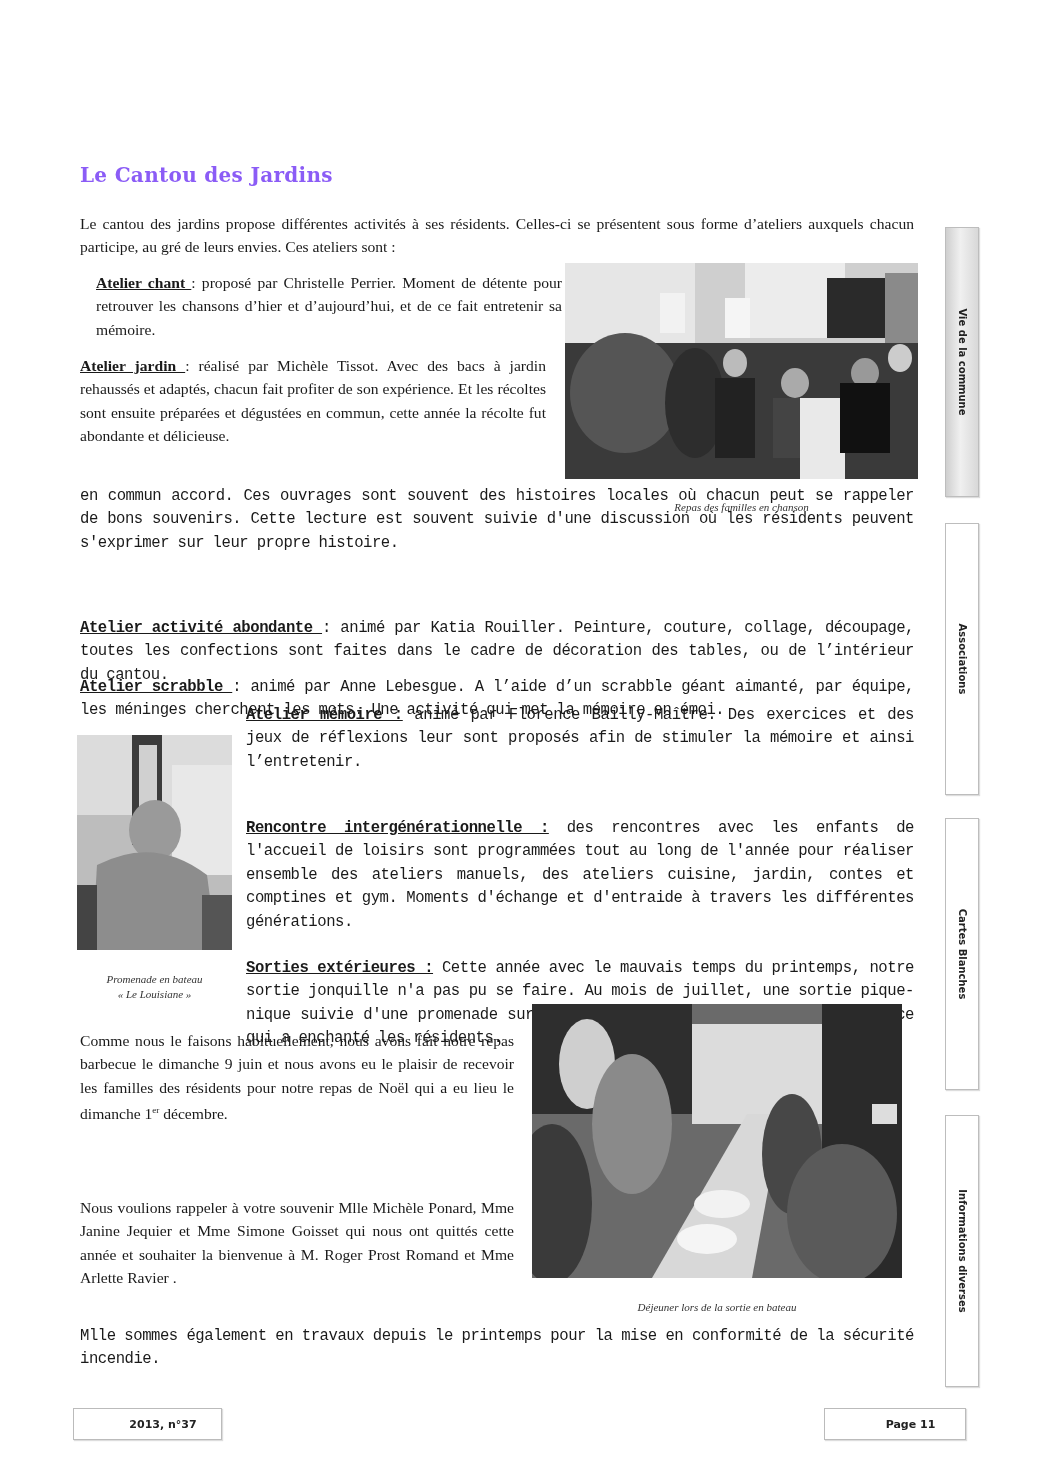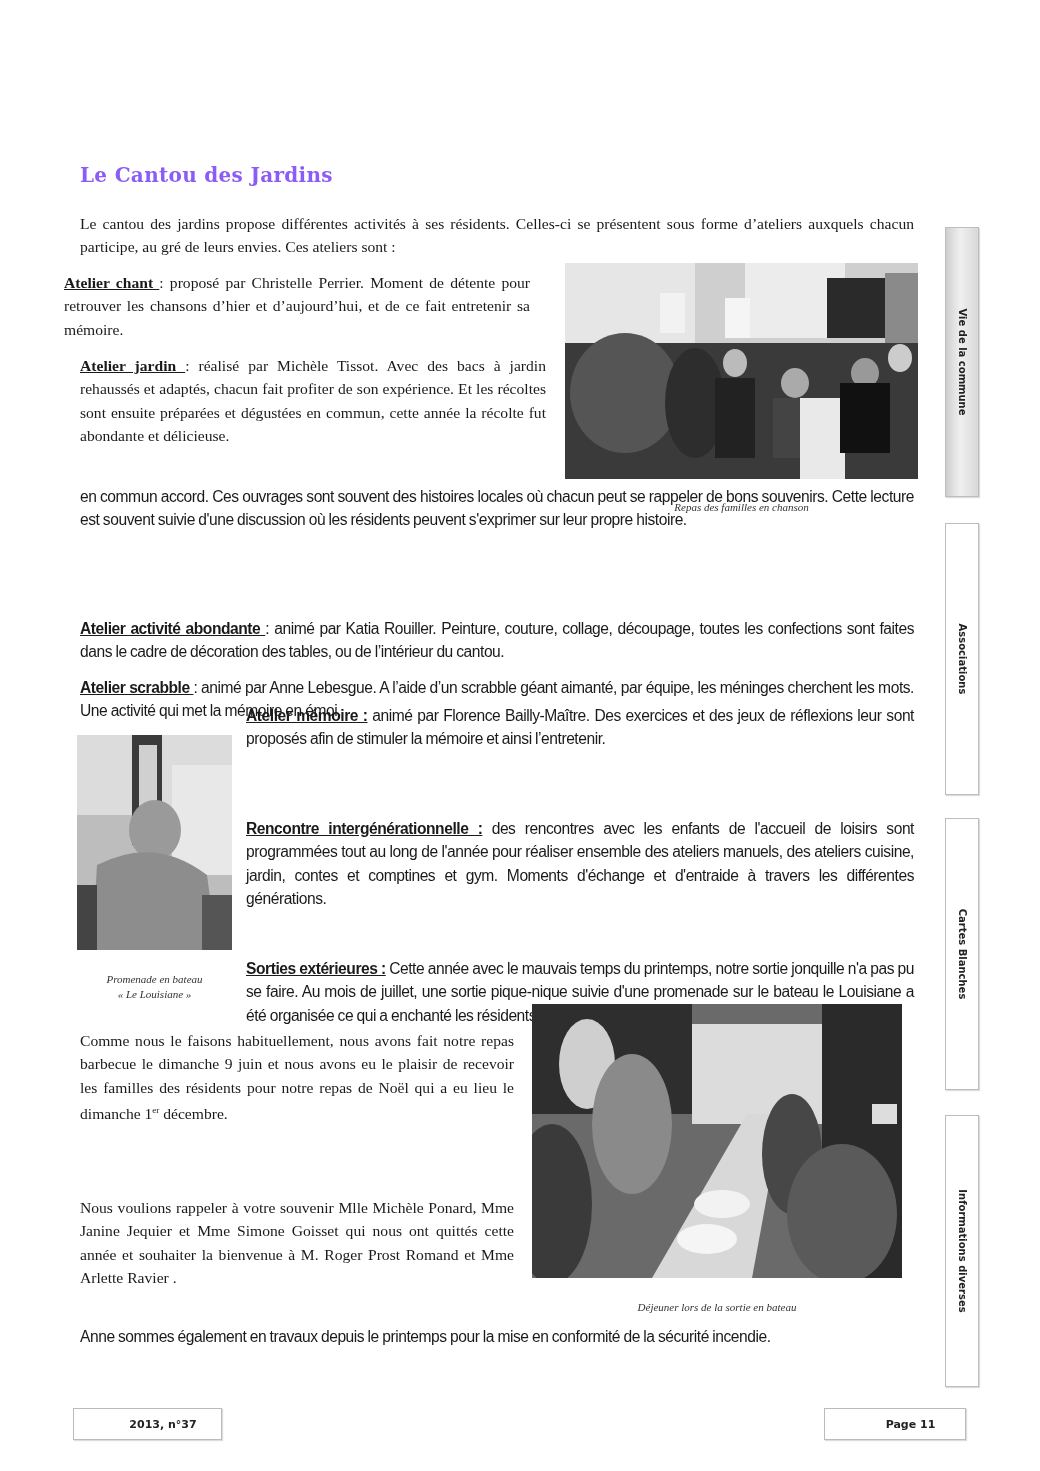--- a/index.html
+++ b/index.html
@@ -12,23 +12,23 @@
   .title {
     position: absolute; left: 80px; top: 163px;
     font-family: "DejaVu Serif", serif; font-weight: bold; font-size: 20px;
     letter-spacing: 0.3px; color: #8b5cf6;
   }
   .para {
     position: absolute; font-size: 15.6px; line-height: 23.4px;
     text-align: justify; margin: 0;
   }
   .para .lbl { font-weight: bold; text-decoration: underline; }
-  .cond { font-family: Liberation Sans, sans-serif; letter-spacing: -0.45px; word-spacing: -0.5px; }
+  .cond { font-family: Liberation Mono, monospace; letter-spacing: -0.45px; word-spacing: -0.5px; }
   .intro { left: 80px; top: 212px; width: 834px; }
-  .p-chant { left: 64px; top: 271px; width: 466px; }
+  .p-chant { left: 96px; top: 271px; width: 466px; }
   .p-jardin { left: 80px; top: 354px; width: 466px; }
   .p-lecture { left: 80px; top: 485px; width: 834px; }
   .p-manuelle { left: 80px; top: 617px; width: 834px; }
   .p-scrabble { left: 80px; top: 676px; width: 834px; }
   .p-memoire { left: 246px; top: 704px; width: 668px; }
   .p-rencontre { left: 246px; top: 817px; width: 668px; }
   .p-sorties { left: 246px; top: 957px; width: 668px; }
   .p-comme { left: 80px; top: 1029px; width: 434px; }
   .p-nous { left: 80px; top: 1196px; width: 434px; }
   .p-travaux { left: 80px; top: 1325px; width: 834px; }
@@ -94,21 +94,21 @@
 <p class="para p-memoire cond"><span class="lbl">Atelier mémoire :</span><span> animé par Florence Bailly-Maître. Des exercices et des jeux de réflexions leur sont proposés afin de stimuler la mémoire et ainsi l’entretenir.</span></p>
 
 <p class="para p-rencontre cond"><span class="lbl">Rencontre intergénérationnelle :</span><span> des rencontres avec les enfants de l'accueil de loisirs sont programmées tout au long de l'année pour réaliser ensemble des ateliers manuels, des ateliers cuisine, jardin, contes et comptines et gym. Moments d'échange et d'entraide à travers les différentes générations.</span></p>
 
 <p class="para p-sorties cond"><span class="lbl">Sorties extérieures :</span><span> Cette année avec le mauvais temps du printemps, notre sortie jonquille n'a pas pu se faire. Au mois de juillet, une sortie pique-nique suivie d'une promenade sur le bateau le Louisiane a été organisée ce qui a enchanté les résidents.</span></p>
 
 <p class="para p-comme"><span>Comme nous le faisons habituellement, nous avons fait notre repas barbecue le dimanche 9 juin et nous avons eu le plaisir de recevoir les familles des résidents pour notre repas de Noël qui a eu lieu le dimanche 1</span><sup style="font-size:9px">er</sup><span> décembre.</span></p>
 
 <p class="para p-nous">Nous voulions rappeler à votre souvenir Mlle Michèle Ponard, Mme Janine Jequier et Mme Simone Goisset qui nous ont quittés cette année et souhaiter la bienvenue à M. Roger Prost Romand et Mme Arlette Ravier .</p>
 
-<p class="para p-travaux cond">Anne sommes également en travaux depuis le printemps pour la mise en conformité de la sécurité incendie.</p>
+<p class="para p-travaux cond">Mlle sommes également en travaux depuis le printemps pour la mise en conformité de la sécurité incendie.</p>
 
 <div class="photo photo-1">
   <svg viewBox="0 0 353 216" preserveAspectRatio="none">
     <rect width="353" height="216" fill="#cfcfcf"></rect>
     <rect x="0" y="0" width="130" height="80" fill="#e6e6e6"></rect>
     <rect x="180" y="0" width="100" height="75" fill="#ececec"></rect>
     <rect x="262" y="15" width="65" height="60" fill="#2a2a2a"></rect>
     <rect x="320" y="10" width="33" height="70" fill="#8a8a8a"></rect>
     <rect x="0" y="80" width="353" height="136" fill="#3a3a3a"></rect>
     <ellipse cx="60" cy="130" rx="55" ry="60" fill="#555"></ellipse>

